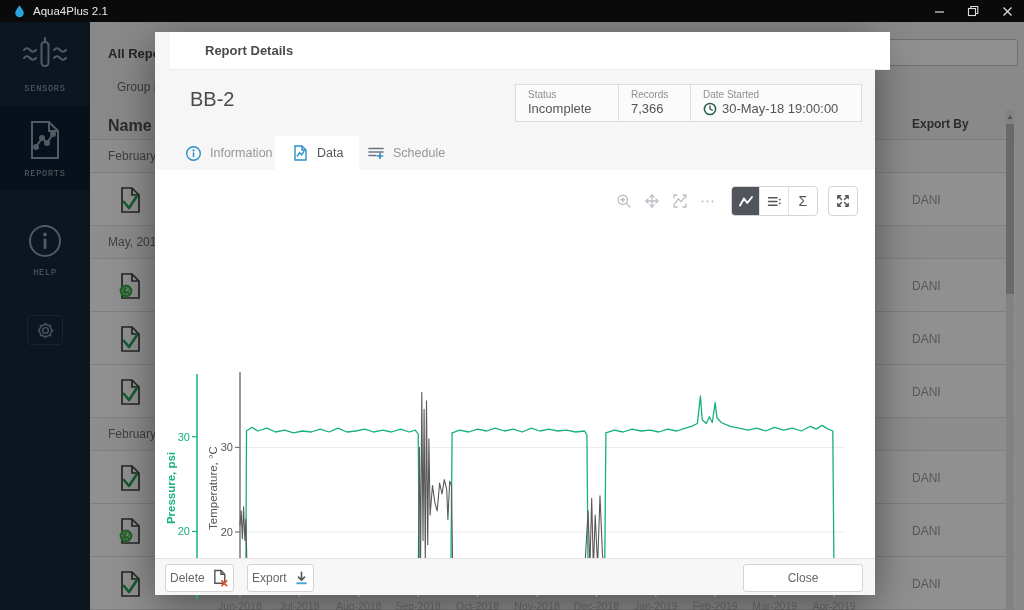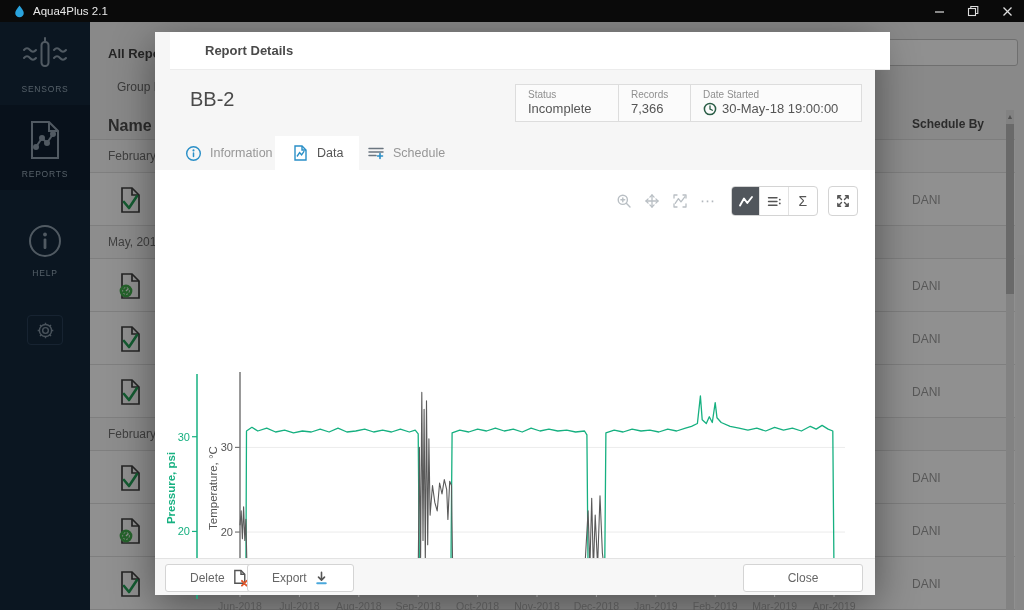--- a/index.html
+++ b/index.html
@@ -10,21 +10,21 @@
   
   .titlebar { position:absolute; left:0; top:0; width:1024px; height:22px; background:#0a0a0a;
               display:flex; align-items:center; color:#e8e8e8; font-size:11.5px; z-index:40; }
   .titlebar .app-ic { margin:0 7px 0 13px; display:flex; }
   .win-controls { margin-left:auto; display:flex; height:22px; }
   .win-btn { width:34px; height:22px; display:flex; align-items:center; justify-content:center; color:#ddd; cursor:default; }
 
   
   .sidebar { position:absolute; left:0; top:22px; width:90px; height:588px; background:#0d2236; z-index:1; }
   .side-item { width:90px; padding:13px 0 11px 0; display:flex; flex-direction:column; align-items:center; gap:7px; }
-  .side-item .lbl { font-size:8.5px; letter-spacing:0.8px; color:#93a6b5; }
+  .side-item .lbl { font-size:8.5px; letter-spacing:0.8px; color:#93a6b5;font-family:Liberation Mono, monospace; }
   .side-item.active { background:#09192a; }
   .side-gear { width:90px; margin-top:26px; display:flex; justify-content:center; }
   .gear-box { width:36px; height:30px; border:1px solid #233952; border-radius:4px; display:flex; align-items:center; justify-content:center; }
 
   
   .bgpage { position:absolute; left:90px; top:22px; width:934px; height:588px; background:#f2f2f2; overflow:hidden; z-index:1; }
   .bg-title { position:absolute; left:18px; top:24px; font-size:13px; font-weight:bold; color:#3c3c3c; white-space:nowrap; }
   .bg-groupby { position:absolute; left:27px; top:58px; font-size:12px; color:#666; white-space:nowrap; }
   .bg-search { position:absolute; left:787px; top:17px; width:141px; height:27px; background:#fff; border:1px solid #c4c4c4; border-radius:3px; font-size:12px; padding:0 8px; color:#444; }
   .bg-header { position:absolute; left:0; top:88px; width:925px; height:30px; border-bottom:1px solid #ddd; background:#f2f2f2; }
@@ -74,21 +74,21 @@
   .btn-cell { width:29px; height:28px; display:flex; align-items:center; justify-content:center; border-right:1px solid #e2e2e2; }
   .btn-cell:last-child { border-right:none; }
   .btn-cell.active { background:#51565c; }
   .sigma { font-size:14px; color:#555; }
   .fullscreen-btn { position:absolute; left:673px; top:2px; width:30px; height:30px; border:1px solid #d4d4d4; border-radius:4px; background:#fff; display:flex; align-items:center; justify-content:center; }
 
   .plot-wrap { position:absolute; left:10px; top:200px; width:700px; height:250px; }
 
   .modal-footer { position:absolute; left:0; top:526px; width:720px; height:37px; background:#f7f7f7; border-top:1px solid #e3e3e3; }
   .foot-btn { position:absolute; top:5px; height:28px; background:#fff; border:1px solid #d4d4d4; border-radius:3px;
-              font-size:12px; color:#666; display:flex; align-items:center; justify-content:center; gap:7px; padding:0 24px;
+              font-size:12px; color:#666; display:flex; align-items:center; justify-content:center; gap:7px; padding:0 4px;
               font-family:"Liberation Sans", sans-serif; }
   .btn-delete { left:10px; } .btn-export { left:92px; }
   .btn-close { left:588px; width:120px; }
 
   svg { display:block; }
 </style>
 </head>
 <body>
 
 <div class="app">
@@ -163,21 +163,21 @@
       </div>
     </div>
   </div>
 
   <div class="bgpage">
     <div class="bg-title">All Reports</div>
     <div class="bg-groupby">Group By</div>
     <input class="bg-search" value="" style="">
     <div class="bg-header">
       <span class="h-name">Name</span>
-      <span class="h-created">Schedule By</span>
+      <span class="h-created">Export By</span>
     </div>
     <div class="bg-rows">
     <div class="bg-row group-row">
       <span class="group-label">February, 20</span>
 
     </div>
 
     <div class="bg-row report-row">
 
       <span class="doc-ic">

